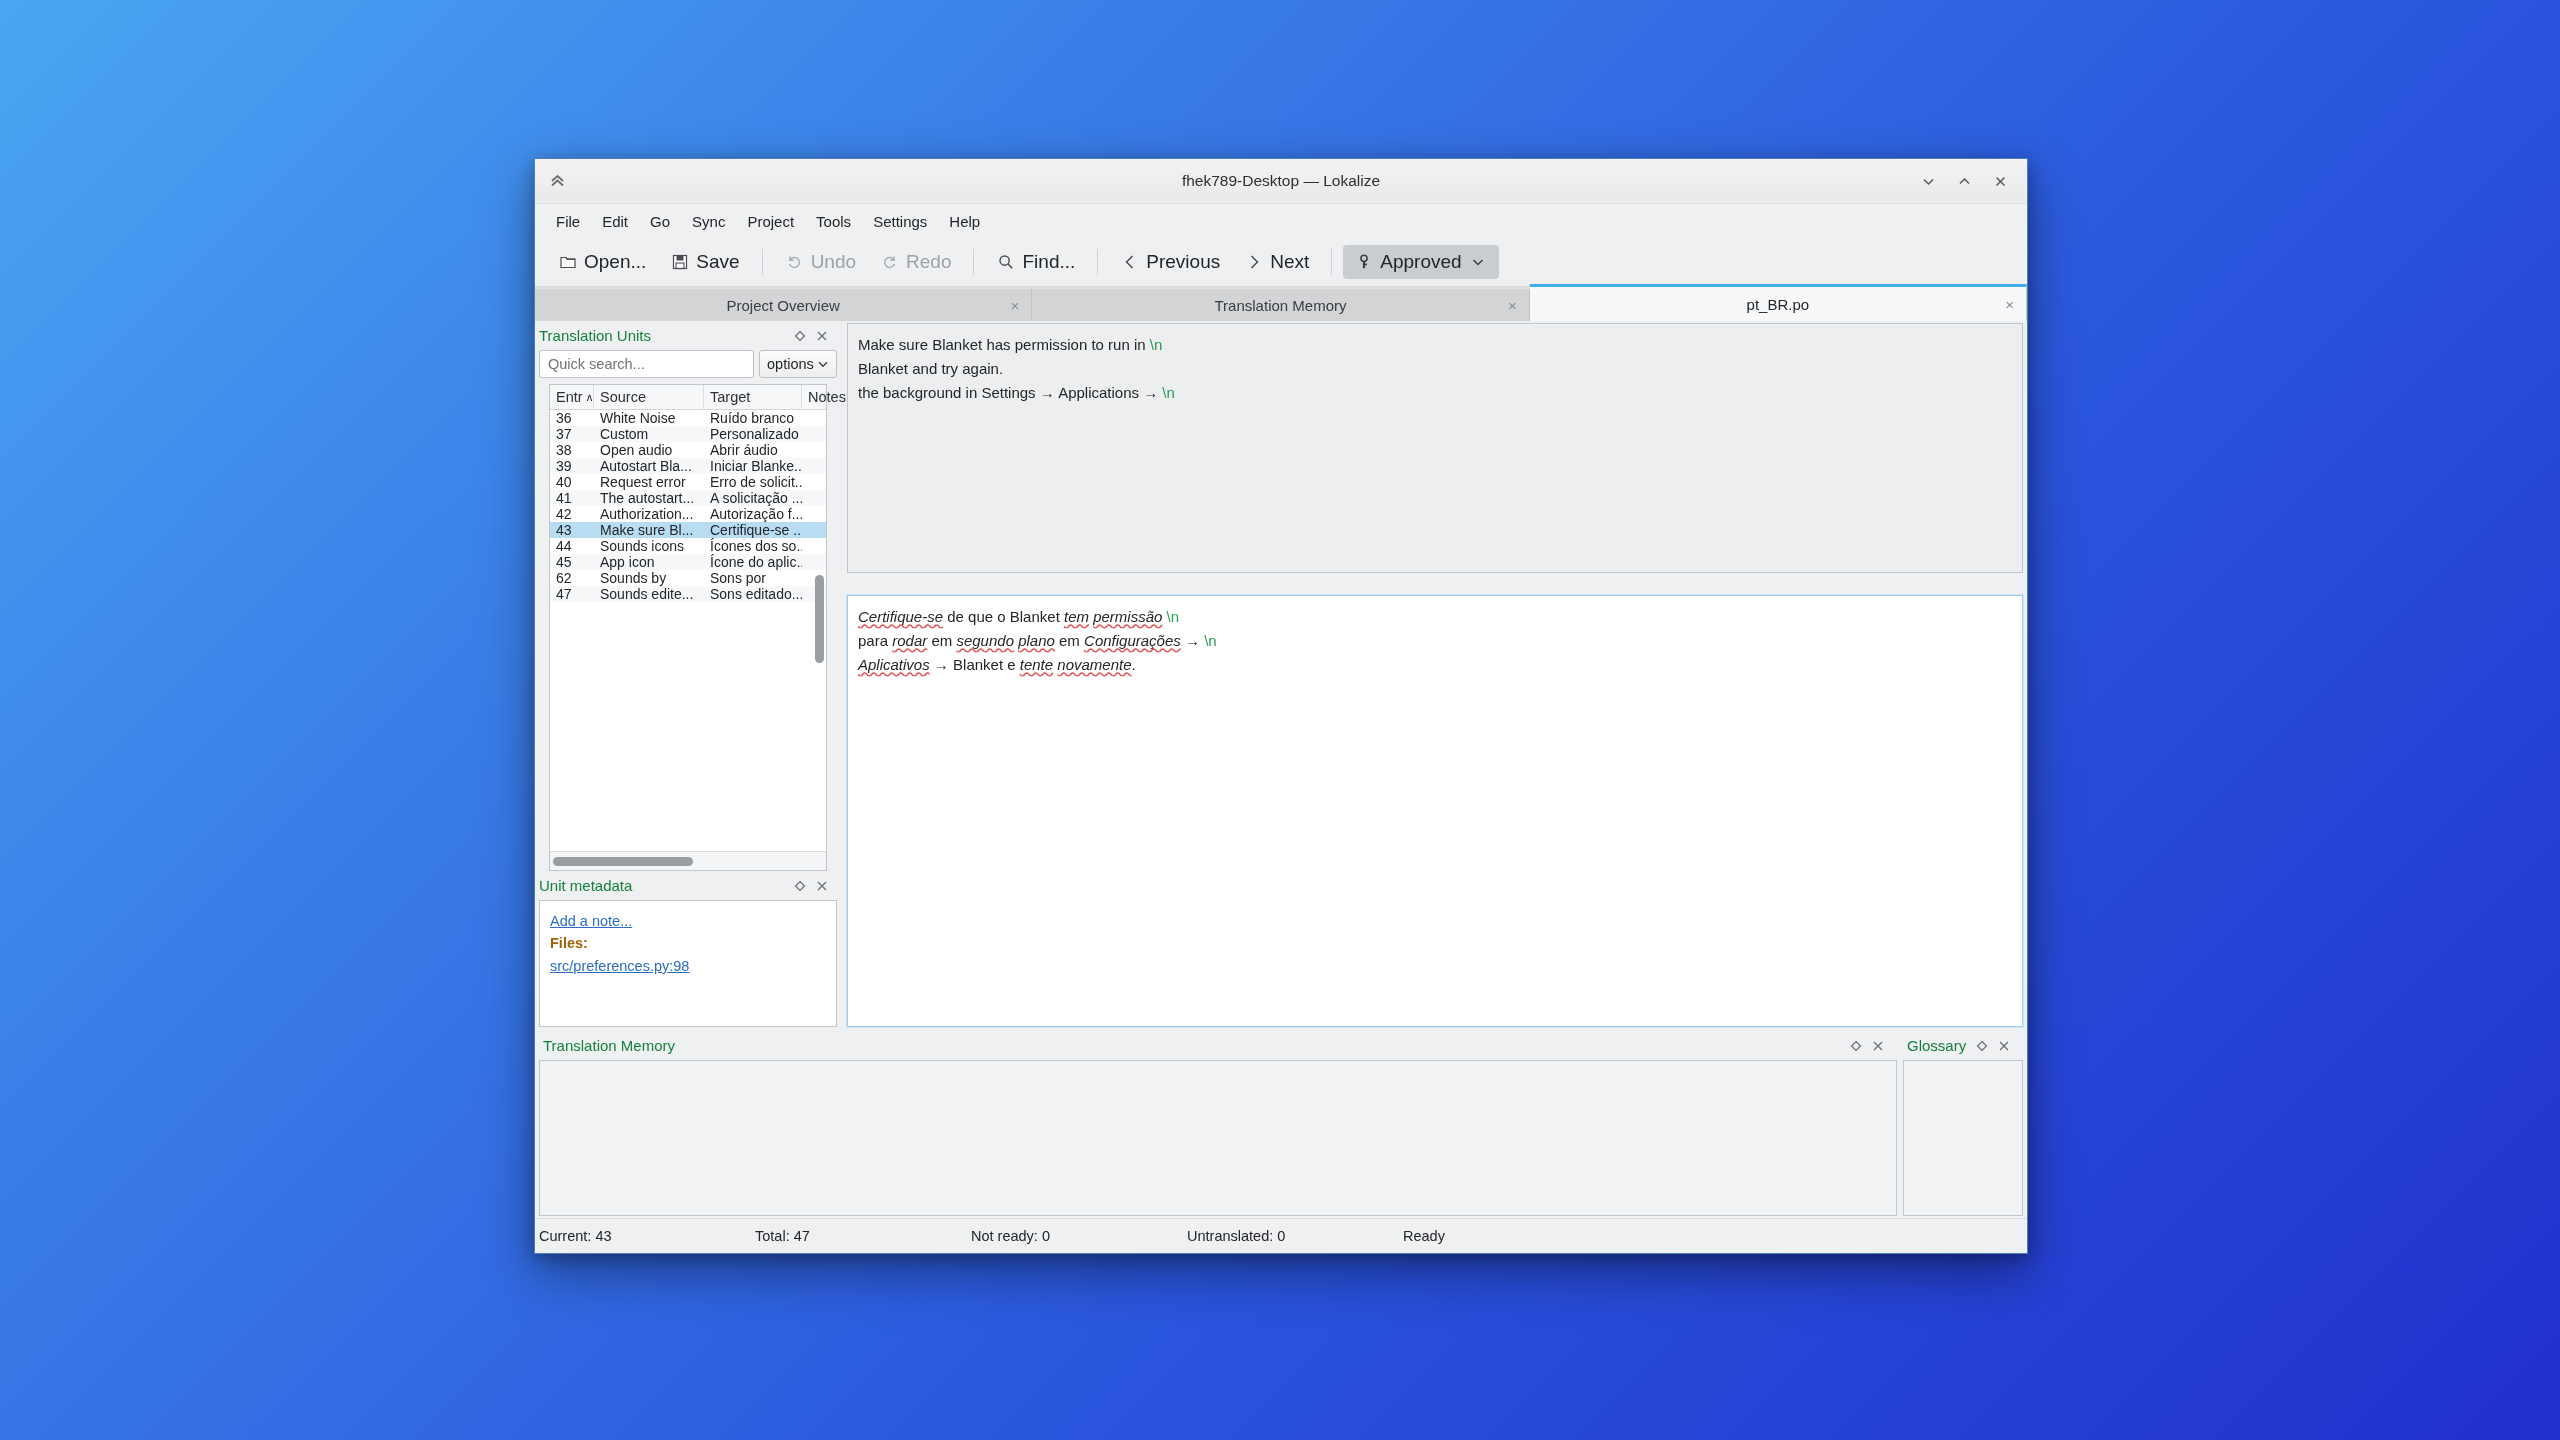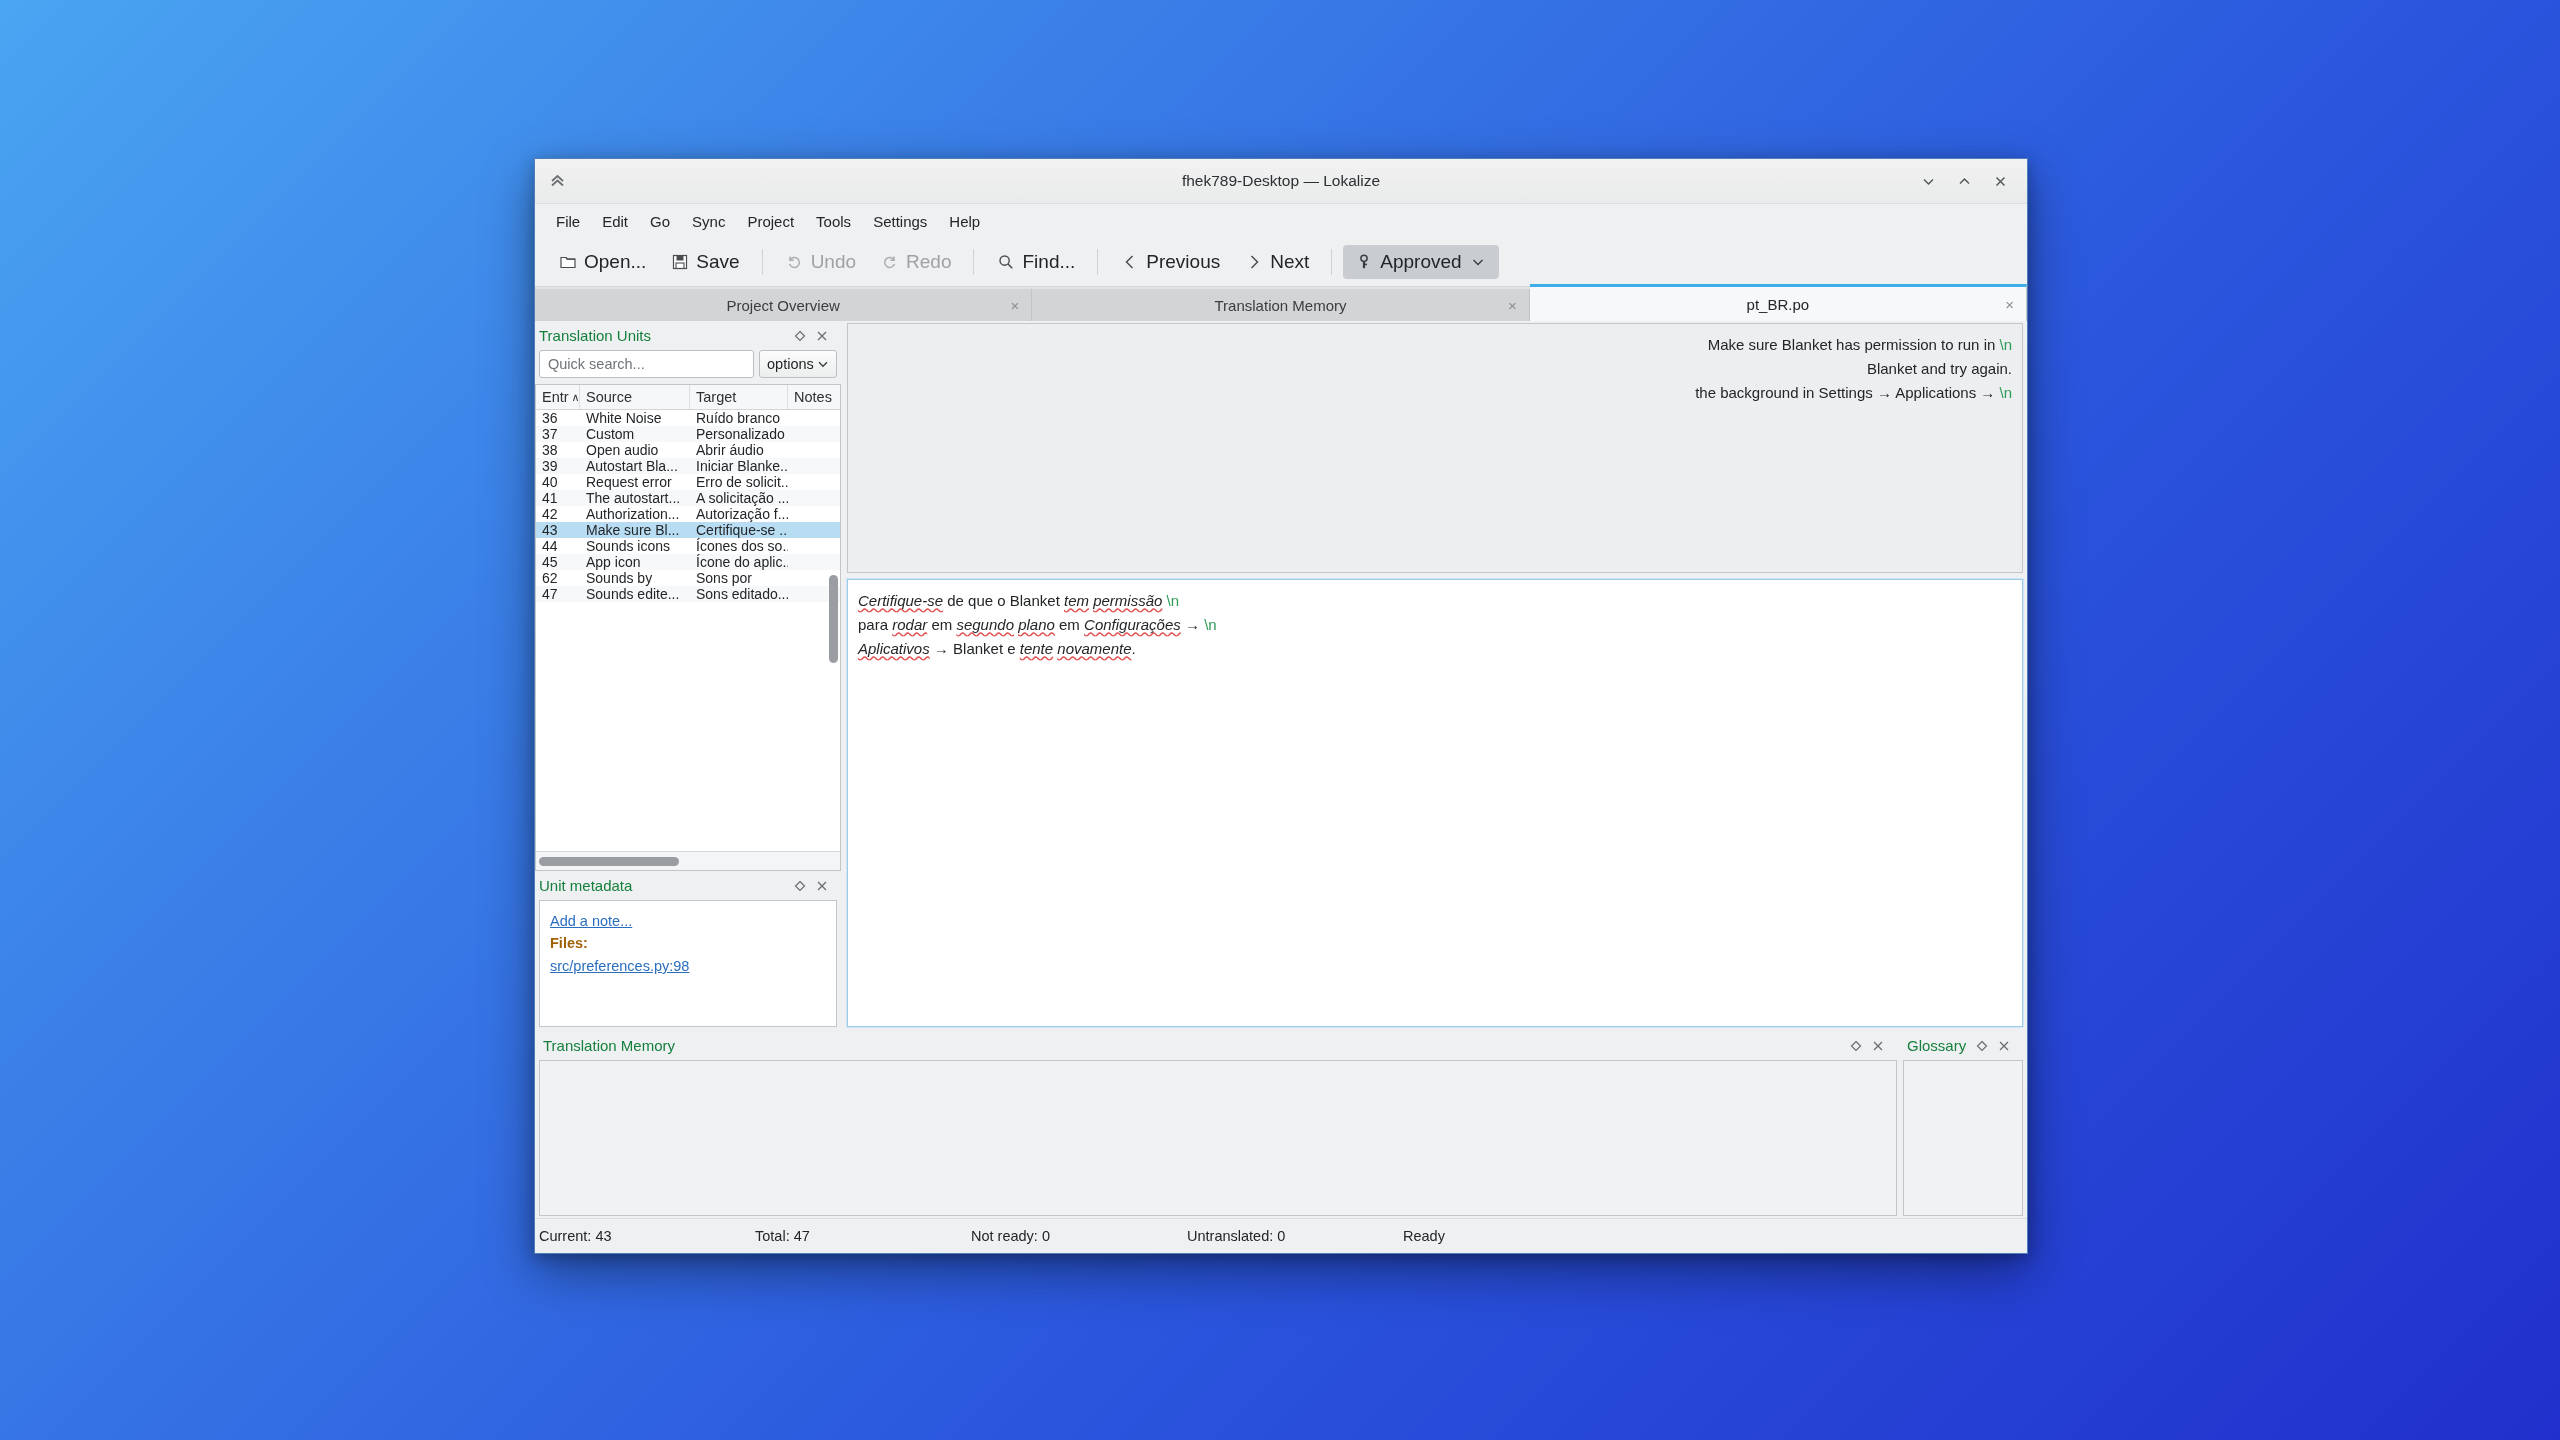--- a/index.html
+++ b/index.html
@@ -117,21 +117,21 @@
   }
   .optbtn {
     width: 78px; height: 28px;
     border:1px solid #bcc0c4; background:linear-gradient(#fcfcfc,#eceded); border-radius:3px;
     display:flex; align-items:center; justify-content:space-between;
     padding: 0 7px; box-sizing:border-box;
     font-size: 14.5px; color:#232629;
   }
   
   .tu-table-wrap {
-    margin: 0 0; flex: 1 1 auto; min-height:0;
+    margin: 0 14px; flex: 1 1 auto; min-height:0;
     border:1px solid #c3c6c9; background:#fff;
     display:flex; flex-direction:column; position:relative;
   }
   .tu-head { display:flex; height: 24px; flex:0 0 24px; background:#f6f7f8; border-bottom:1px solid #d3d6d9; font-size:14.5px; }
   .tu-head .th { display:flex; align-items:center; padding:0 6px; border-right:1px solid #dcdee0; box-sizing:border-box; color:#2c2f33; }
   .c-entry { width: 44px; flex:0 0 44px; }
   .c-src   { width: 110px; flex:0 0 110px; }
   .c-tgt   { width: 98px; flex:0 0 98px; }
   .c-notes { flex:1 1 auto; border-right:none !important; }
   .tu-rows { flex:1 1 auto; overflow:hidden; position:relative; }
@@ -155,24 +155,24 @@
     border:1px solid #c3c6c9; background:#fff;
     padding: 9px 10px; font-size:14.5px; line-height:1.55;
     box-sizing:border-box;
   }
   .meta-link { color:#2b6ebf; text-decoration:underline; display:block; }
   .meta-strong { font-weight:bold; color:#a16207; display:block; }
   
   .rightside { flex:1 1 auto; display:flex; flex-direction:column; min-width:0; padding: 0 2px 0 2px; }
   .src-pane {
     flex: 0 0 250px;
-    margin: 2px 2px 0 4px;
+    margin: 2px 2px 16px 4px;
     border:1px solid #c3c6c9; background:#eceeef;
     padding: 9px 10px; box-sizing:border-box;
-    font-size: 15px; line-height: 1.6; color:#232629;text-align:right;
+    font-size: 15px; line-height: 1.6; color:#232629;
   }
   .tgt-pane {
     flex: 1 1 auto;
     margin: 6px 2px 4px 4px;
     border:1px solid #9fcbe8; outline:1px solid #cfe6f6; background:#fff;
     padding: 9px 10px; box-sizing:border-box;
     font-size: 15px; line-height: 1.6; color:#232629;
     min-height:0;
   }
   .esc { color:#2e9b57; }

